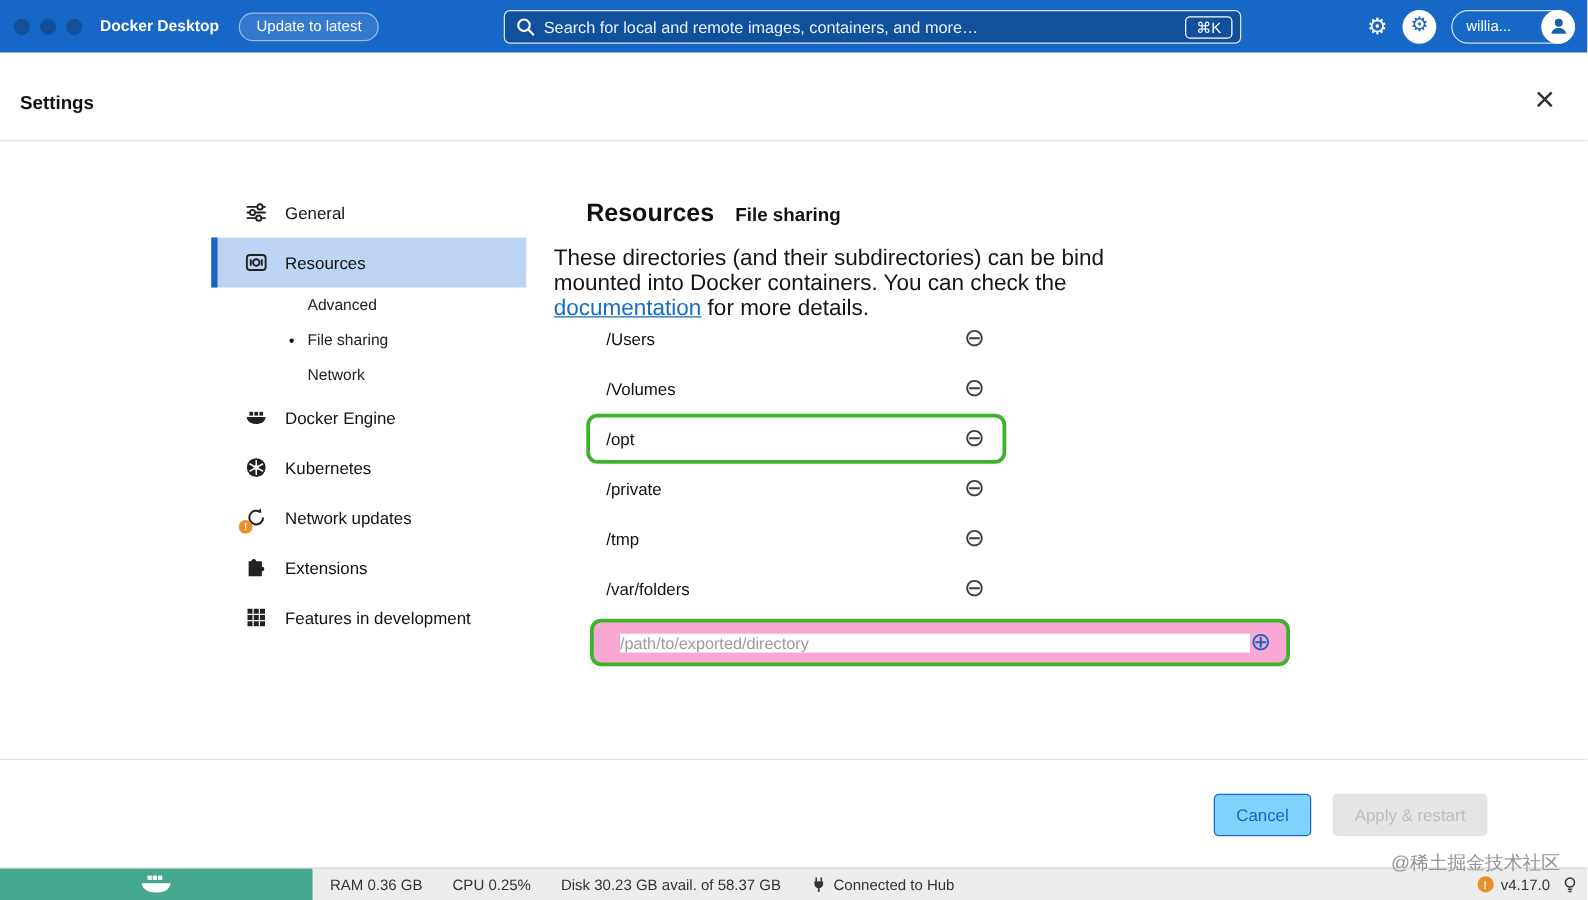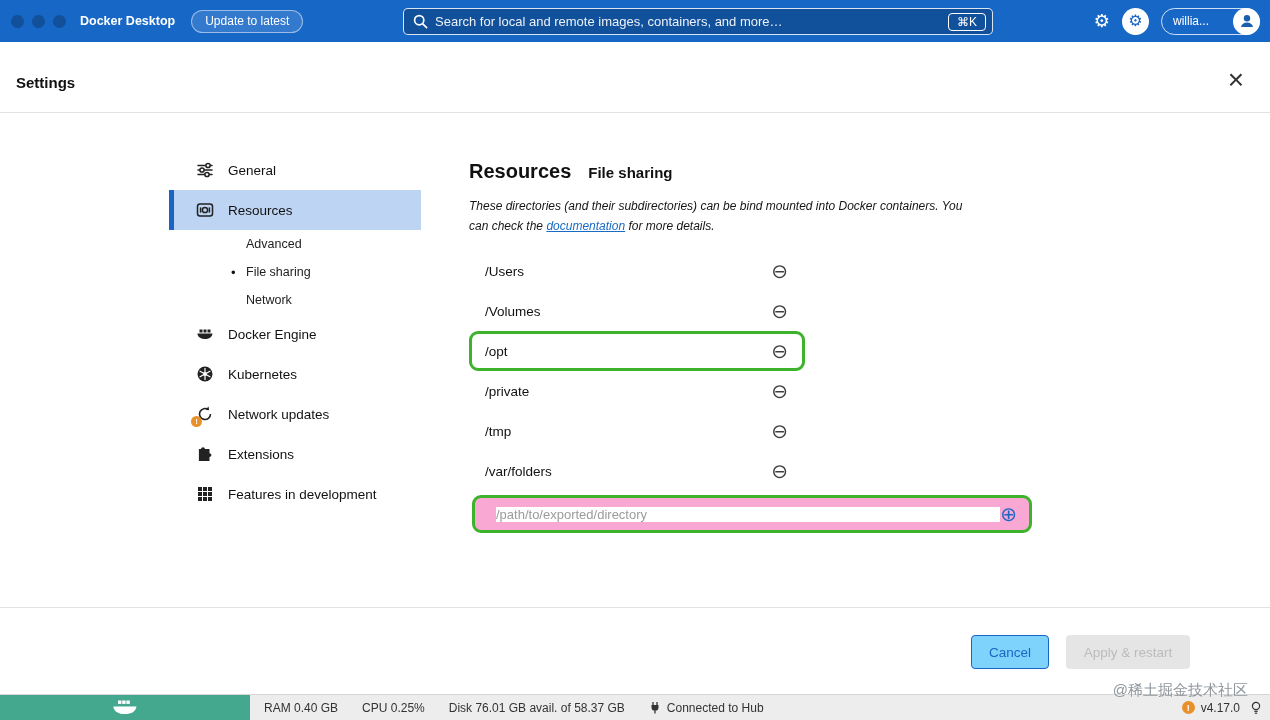--- a/index.html
+++ b/index.html
@@ -39,21 +39,21 @@
   .accent { position:absolute; left:0; top:0; bottom:0; width:5px; background:#1b63c4; }
   .side-sub { height:28px; display:flex; align-items:center; padding-left:77px; font-size:12.5px; color:#222; position:relative; cursor:pointer; }
   .side-sub .bullet { position:absolute; left:62px; font-size:13px; color:#111; }
   .icon18 { width:18px; height:18px; flex:0 0 18px; display:flex; align-items:center; justify-content:center; position:relative; }
   .badge { position:absolute; left:-5px; bottom:-4px; width:11px; height:11px; border-radius:50%; background:#e8912a; color:#fff;
     font-size:8px; font-weight:bold; display:flex; align-items:center; justify-content:center; }
   
   .content-title-row { position:absolute; left:469px; top:160px; display:flex; align-items:baseline; gap:17px; }
   .content-title { font-size:20px; font-weight:bold; color:#111; }
   .content-subtitle { font-size:15px; font-weight:600; color:#111; }
-  .content-desc { position:absolute; left:469px; top:196px; width:507px; font-size:12px; line-height:20px; color:#151515;font-style:italic; }
+  .content-desc { position:absolute; left:443px; top:196px; width:507px; font-size:18px; line-height:20px; color:#151515; }
   .content-desc a { color:#176bc4; cursor:pointer; }
   .paths { position:absolute; left:469px; top:251px; width:336px; }
   .path-row { height:40px; display:flex; align-items:center; justify-content:space-between; padding:0 17px 0 16px; font-size:13.5px; color:#111; }
   .path-row.highlight { border:3px solid #3cb32b; border-radius:9px; padding:0 14px 0 13px;text-align:right; }
   .minus { font-size:20px; color:#3d3d3d; cursor:pointer; line-height:1; }
   .add-box { position:absolute; left:472px; top:495px; width:560px; height:38px; border:3px solid #3cb32b; border-radius:9px;
     background:#f9a8d4; display:flex; align-items:center; padding:0 12px 0 21px; }
   .add-box input { flex:1; border:none; outline:none; font-size:13px; color:#333; font-family:inherit; }
   .add-box input::placeholder { color:#9b9b9b; }
   .plus { font-size:20px; color:#1a66c4; cursor:pointer; line-height:1; }
@@ -274,23 +274,23 @@
     <span style="display:flex;">
       <svg width="28" height="19" viewBox="0 0 28 19" fill="#fff">
           <rect x="7" y="2.5" width="3.4" height="3.4"></rect>
           <rect x="11.2" y="2.5" width="3.4" height="3.4"></rect>
           <rect x="15.4" y="2.5" width="3.4" height="3.4"></rect>
           <path d="M2.5 8.5h23c-.7 5-5.1 7.5-11.6 7.5-6.3 0-10.5-2.5-11.4-6.6-.2-.4 0-.9 0-.9z"></path>
         </svg>
     </span>
   </div>
   <div class="stats">
-    <span>RAM 0.40 GB</span>
+    <span>RAM 0.36 GB</span>
     <span>CPU 0.25%</span>
-    <span>Disk 76.01 GB avail. of 58.37 GB</span>
+    <span>Disk 30.23 GB avail. of 58.37 GB</span>
     <span class="hub">
       <span style="display:flex;">
         <svg width="12" height="13" viewBox="0 0 12 13">
             <line x1="4" y1="1" x2="4" y2="4" stroke="#333" stroke-width="1.3"></line>
             <line x1="8" y1="1" x2="8" y2="4" stroke="#333" stroke-width="1.3"></line>
             <path d="M2.5 4h7v2.2a3.5 3.5 0 0 1-7 0z" fill="#333"></path>
             <line x1="6" y1="9.5" x2="6" y2="12.5" stroke="#333" stroke-width="1.3"></line>
           </svg>
       </span>
       <span>Connected to Hub</span>

